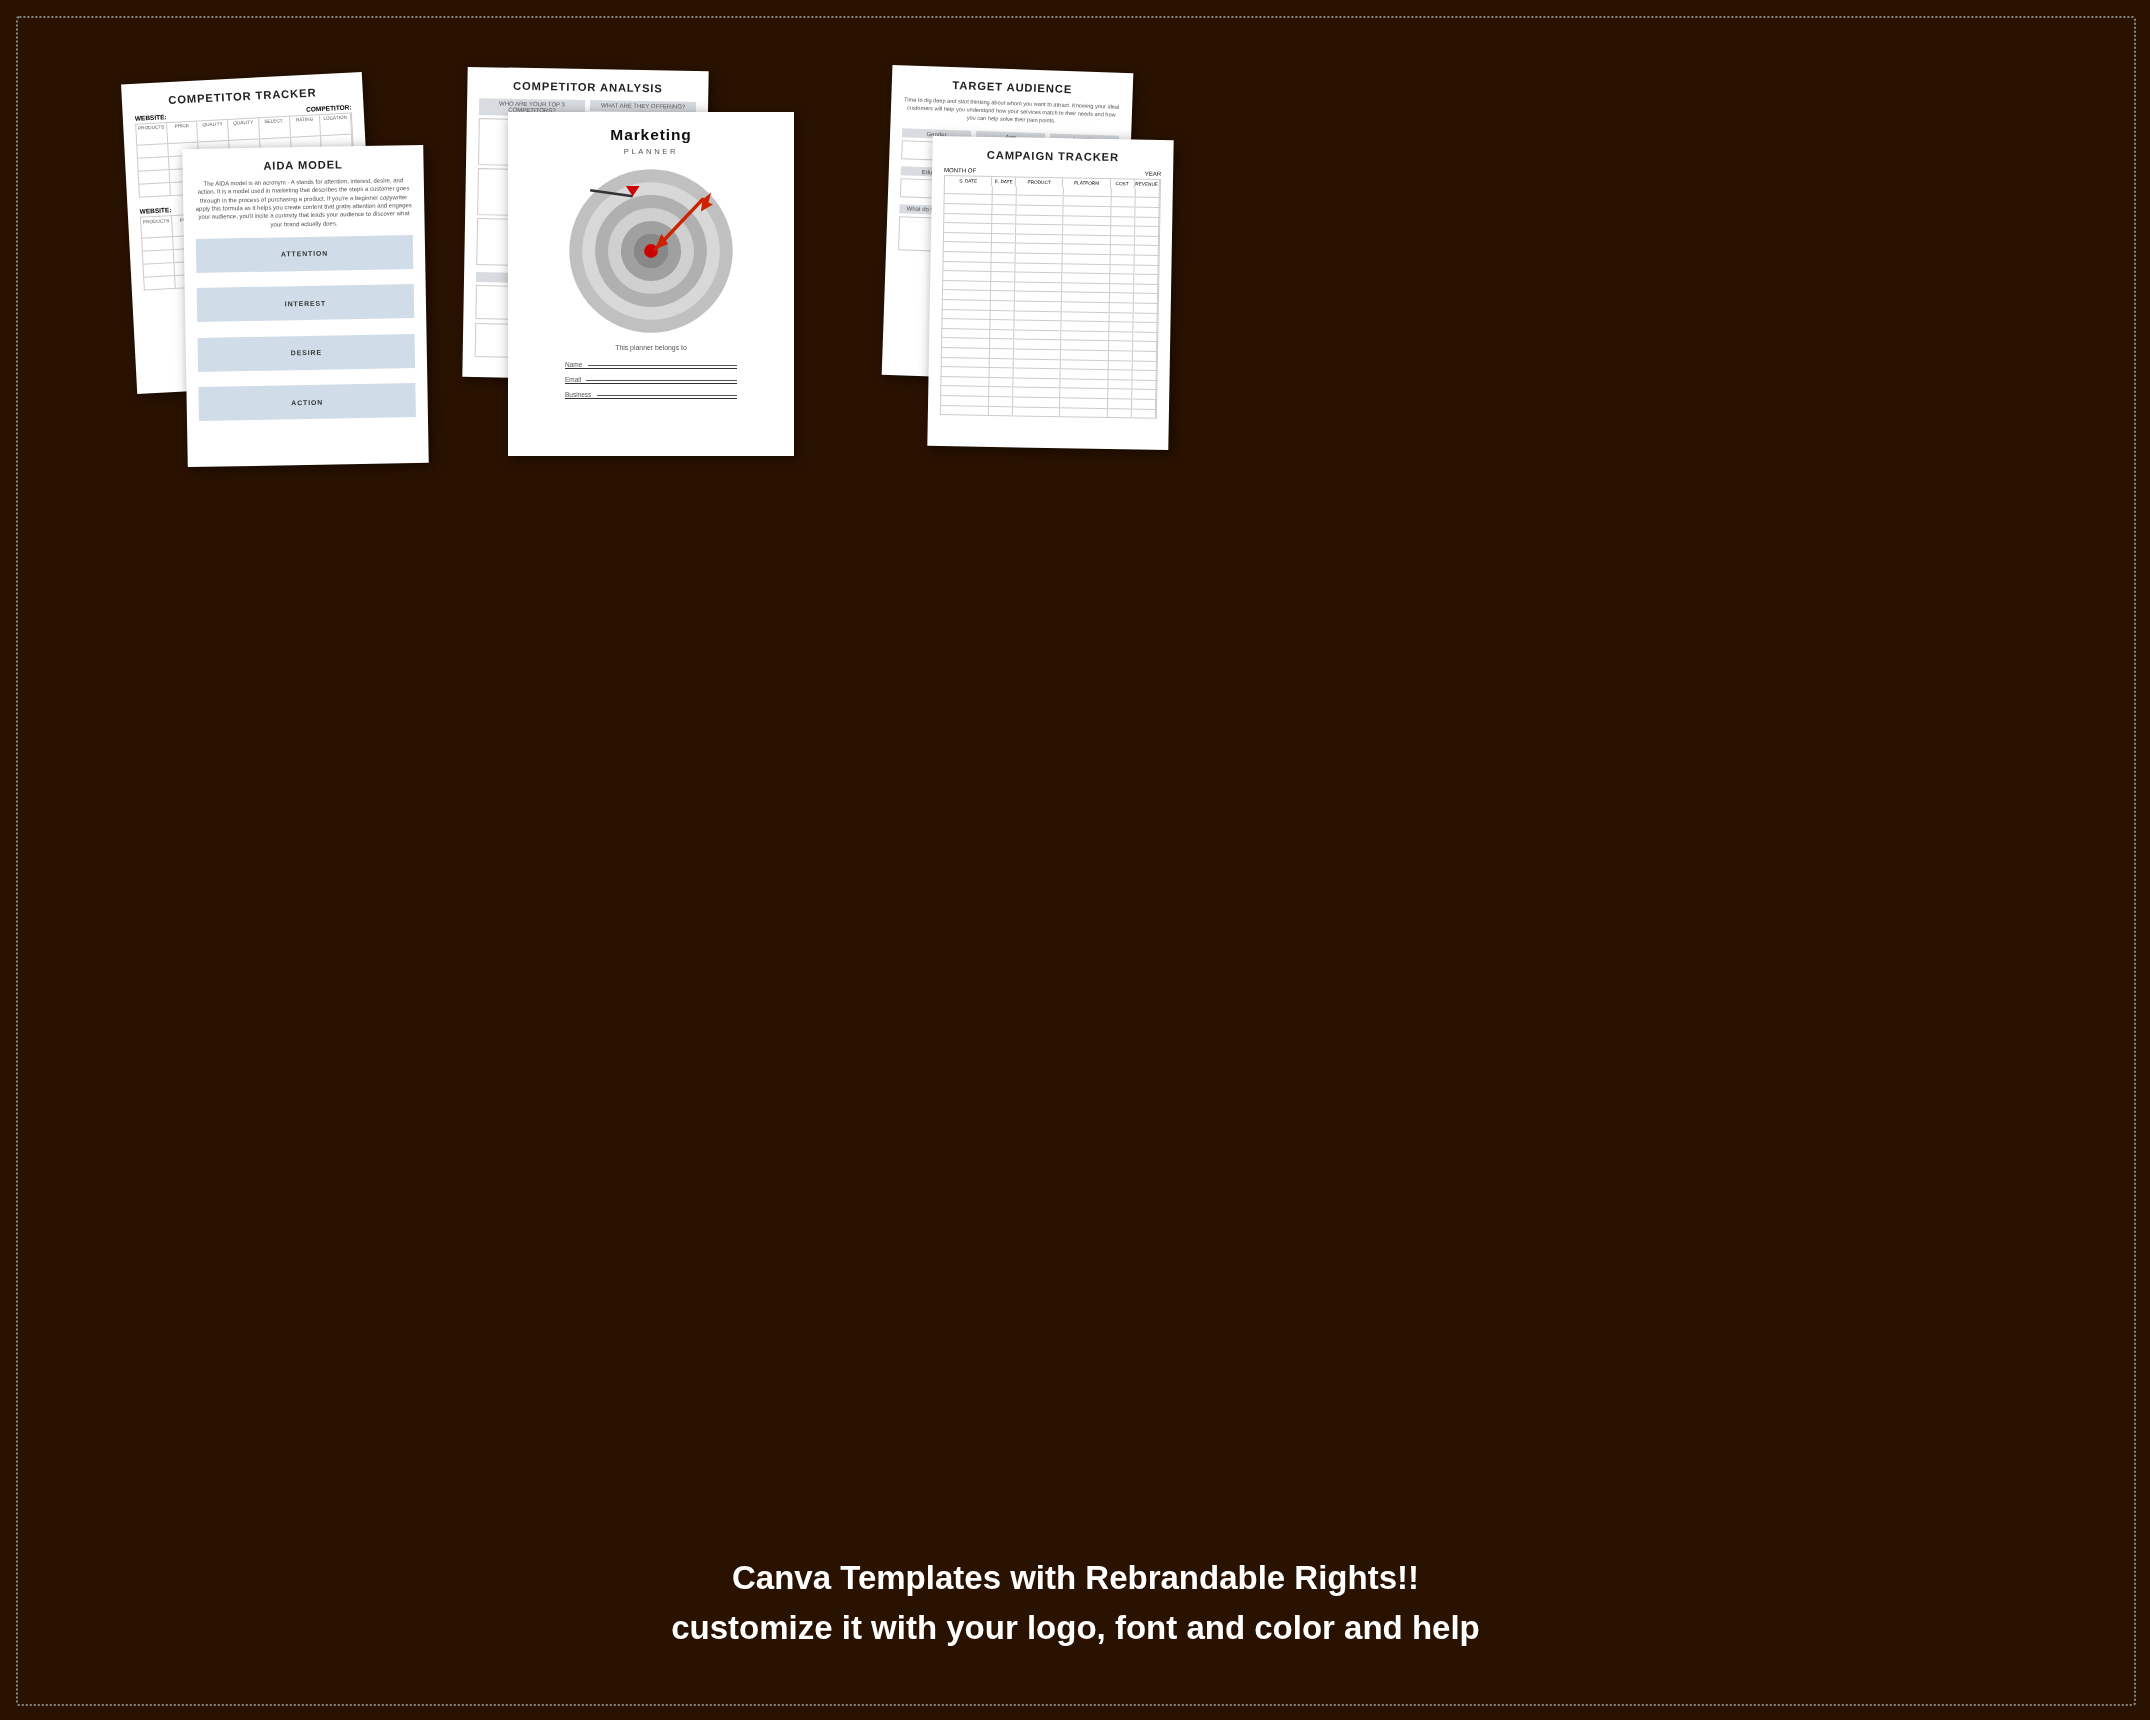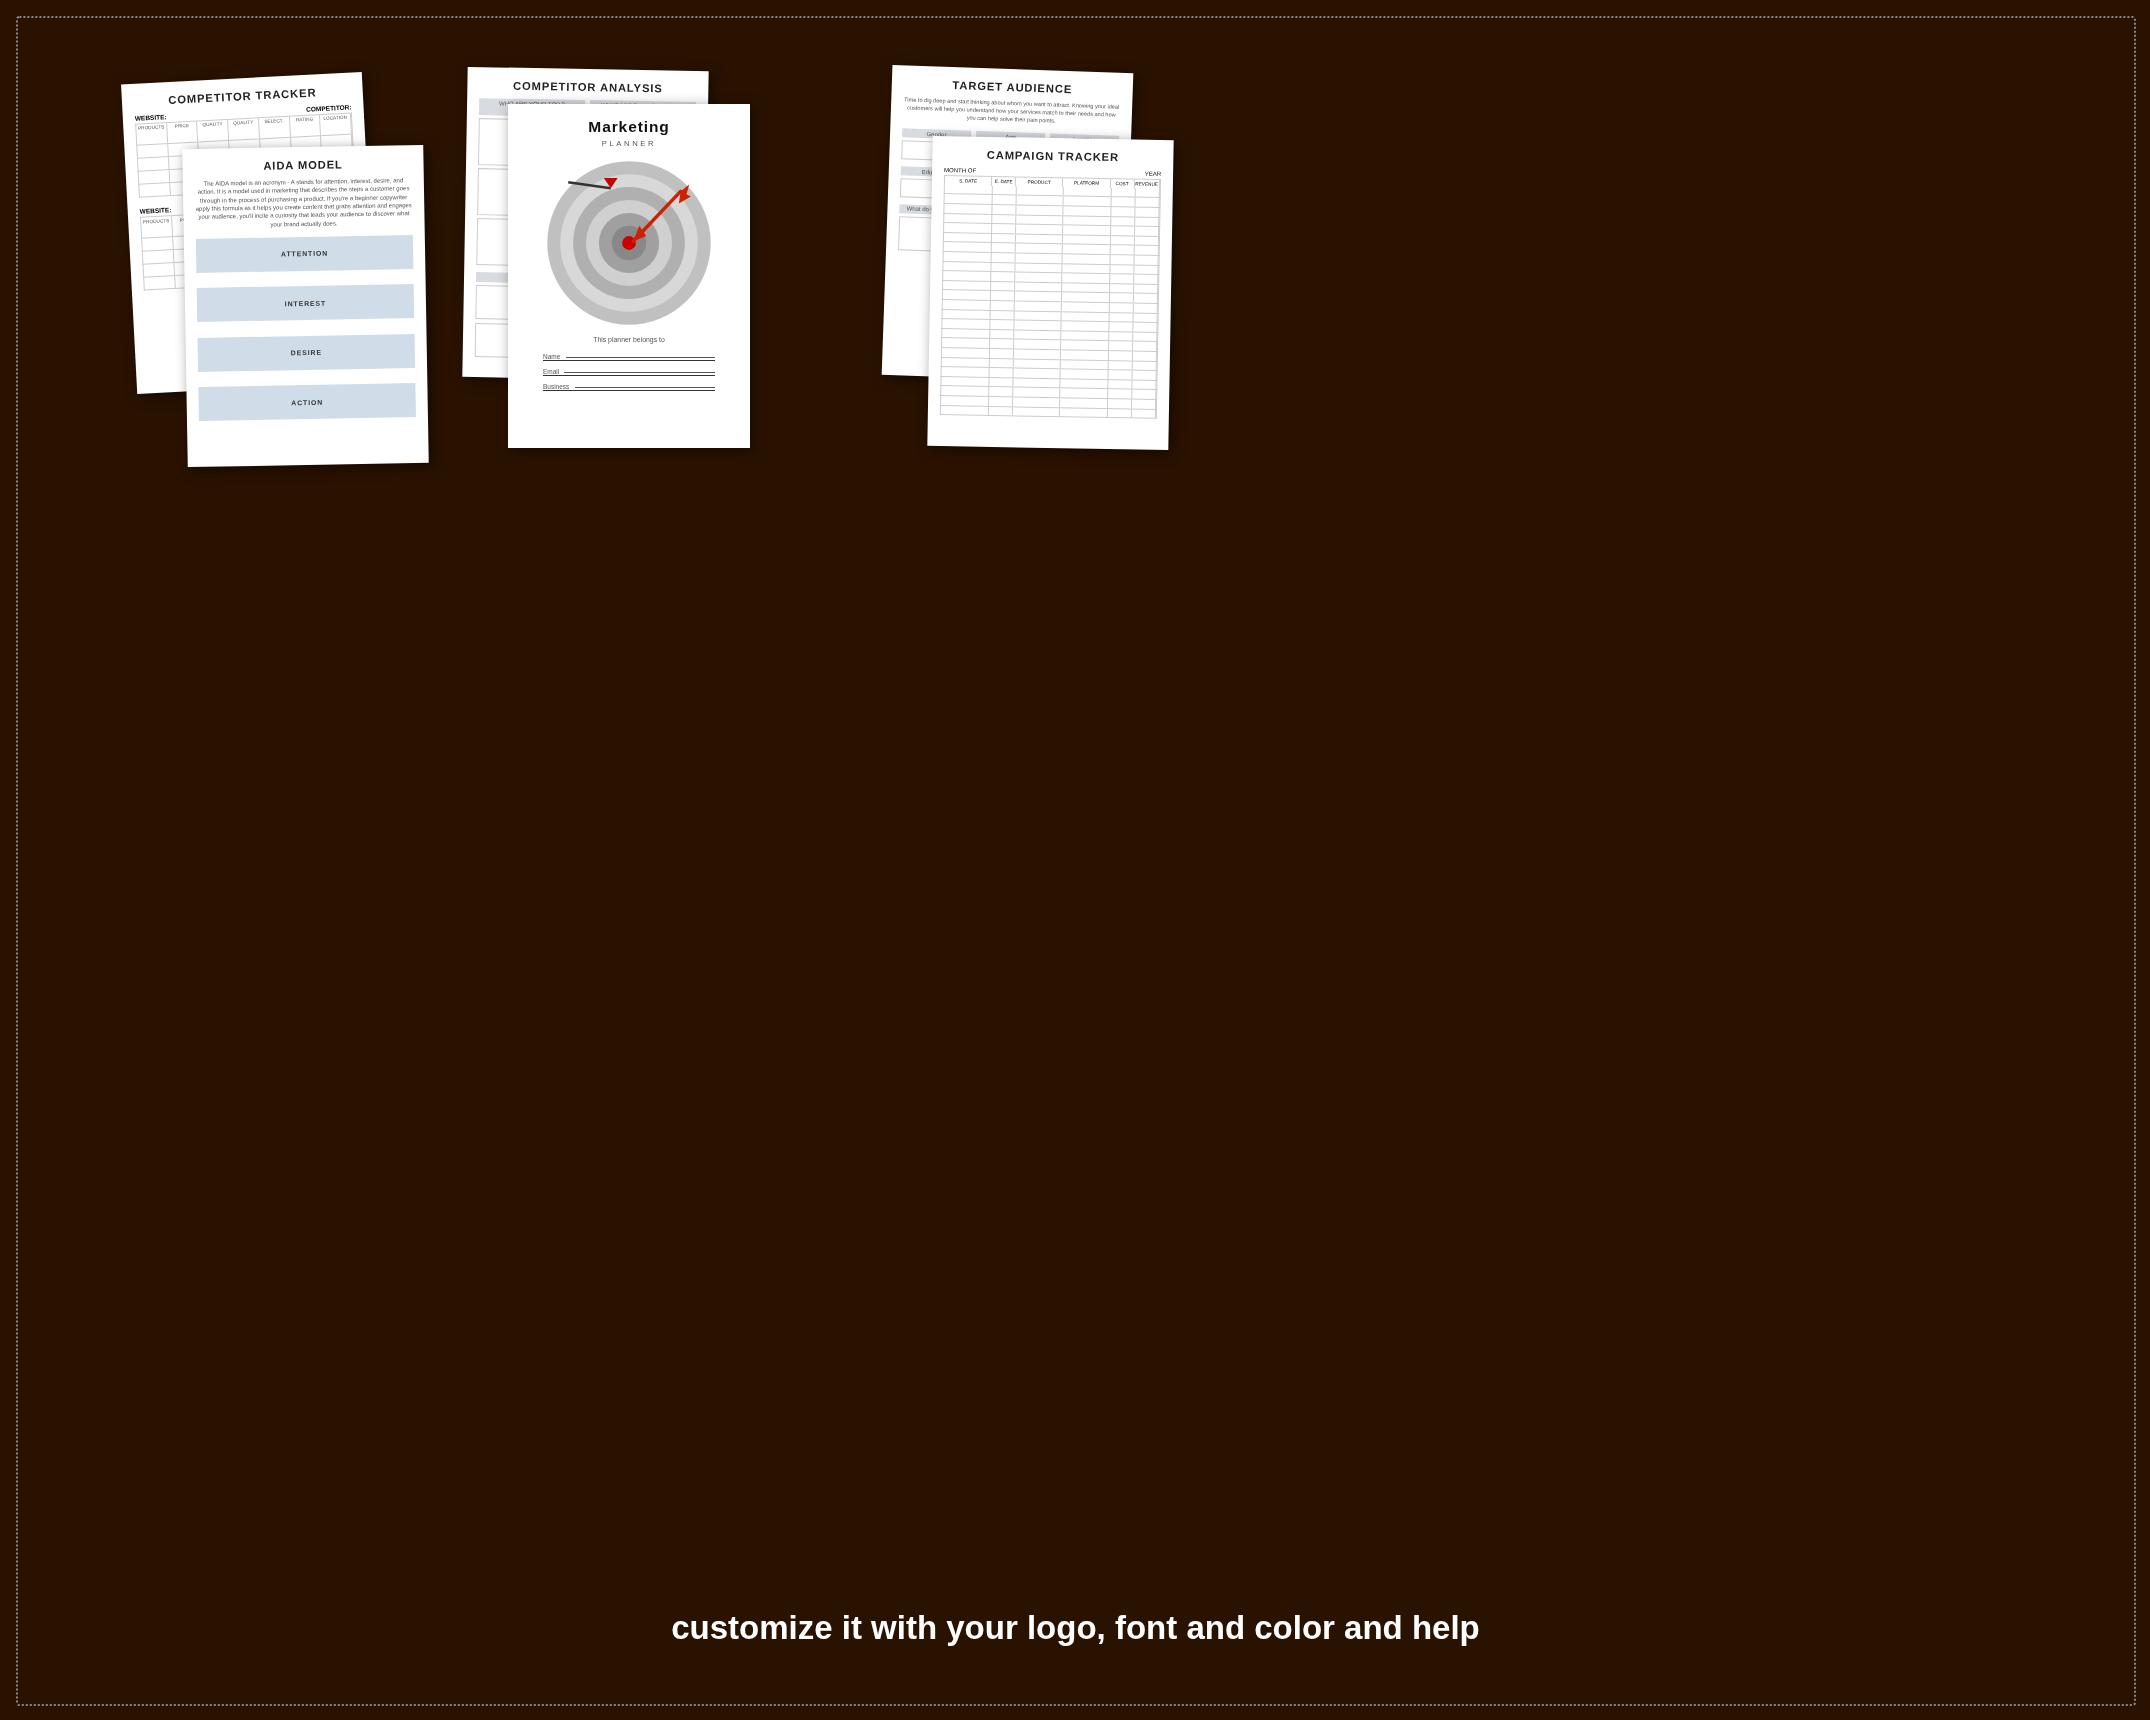--- a/index.html
+++ b/index.html
@@ -68,23 +68,23 @@
       height: 310px;
       top: 17px;
       left: 413px;
       z-index: 2;
       transform: rotate(1deg);
       padding: 12px;
     }
 
     
     .page-marketing-planner {
-      width: 242px;
+      width: 286px;
       height: 344px;
-      top: 52px;
+      top: 60px;
       left: 456px;
       z-index: 4;
       transform: rotate(0deg);
       padding: 13.8px 17px;
       display: flex;
       flex-direction: column;
       align-items: center;
     }
 
     
@@ -825,15 +825,16 @@
         <div class="campaign-cell"></div>
         <div class="campaign-cell"></div>
         <div class="campaign-cell"></div>
         <div class="campaign-cell"></div>
       </div>
   </div>
 
 </div>
 
 <div class="bottom-text">
+  <div>Canva Templates with Rebrandable Rights!!</div>
   <div>customize it with your logo, font and color and help</div>
 </div>
 
 
 </body></html>

